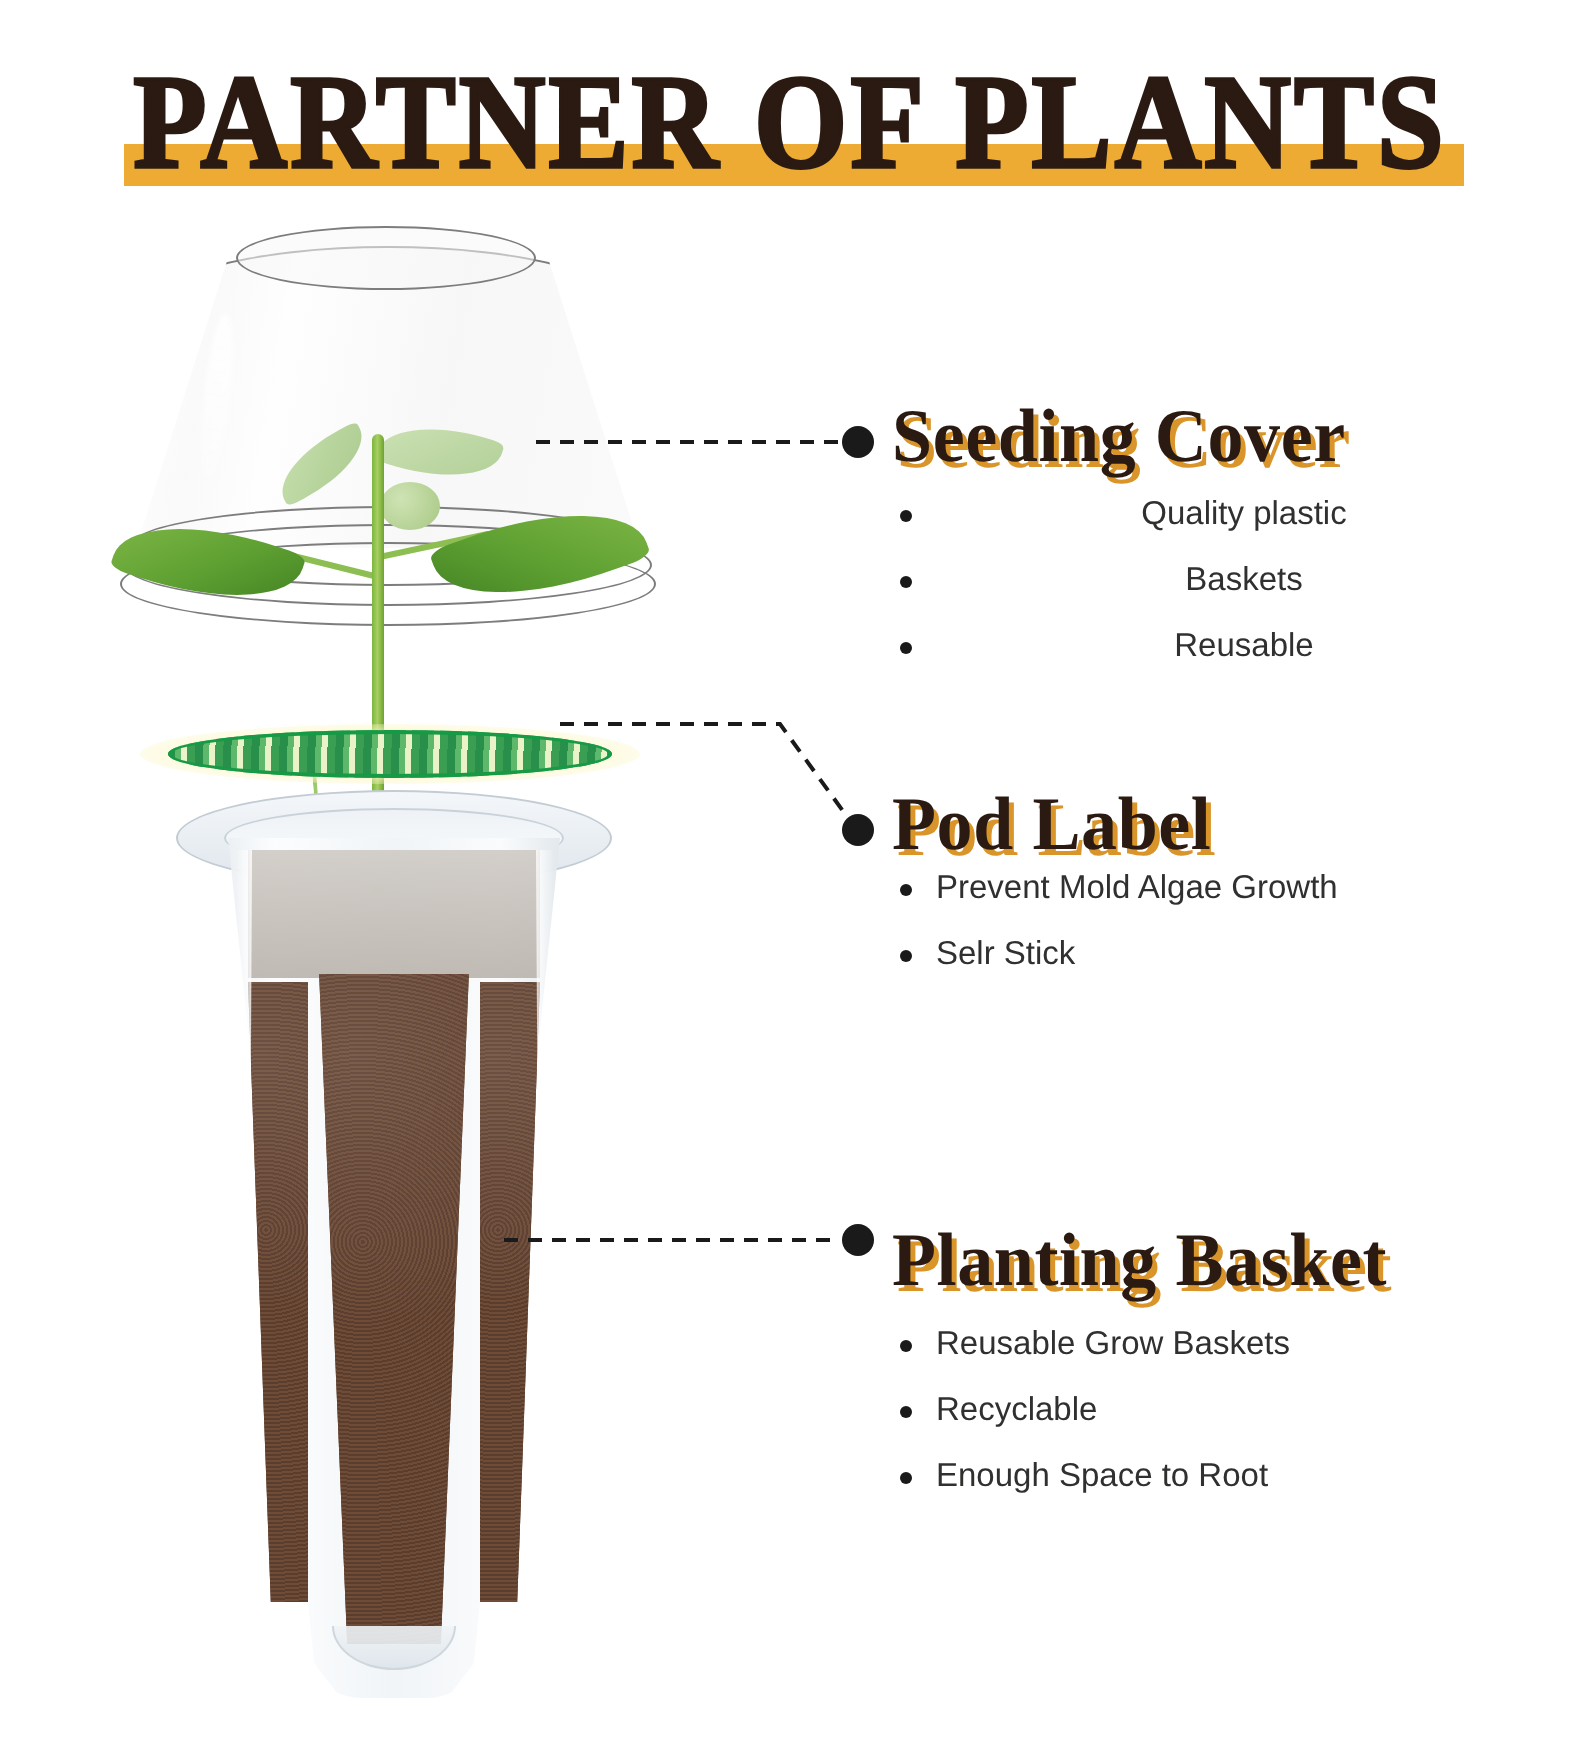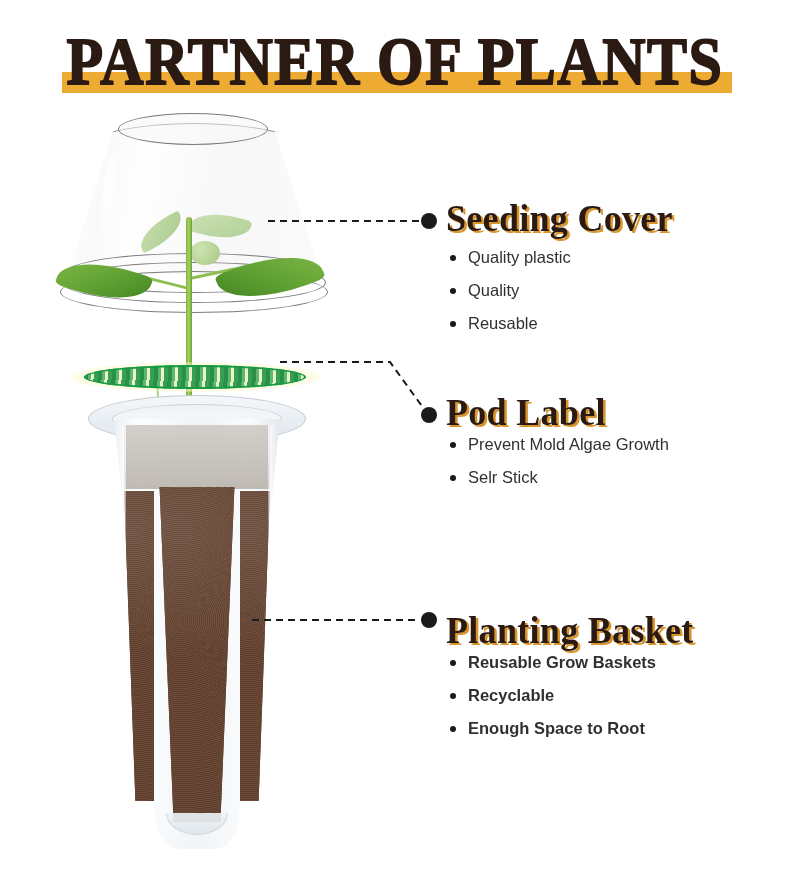--- a/index.html
+++ b/index.html
@@ -265,25 +265,25 @@
   .bullets li::before {
     content: "";
     position: absolute;
     left: 4px;
     top: 8px;
     width: 6px;
     height: 6px;
     background: #1a1a1a;
     border-radius: 50%;
   }
-  .sec1 .bullets { margin-top: 9px; }
+  .sec1 .bullets { margin-top: 9px; text-align: center; }
   .sec1 .bullets li { margin-bottom: 12px; }
   .sec2 .bullets { margin-top: 2px; }
   .sec2 .bullets li { margin-bottom: 12px; }
-  .sec3 .bullets { margin-top: 2px; font-weight: bold; }
+  .sec3 .bullets { margin-top: 12px; }
   .sec3 .bullets li { margin-bottom: 12px; }
 </style>
 </head>
 <body>
 
 <div class="title-block">
   <div class="title-bar"></div>
   <div class="title-text">PARTNER OF PLANTS</div>
 </div>
 
@@ -338,21 +338,21 @@
   </g>
   <circle cx="429" cy="221" r="8" fill="#1a1a1a"></circle>
   <circle cx="429" cy="415" r="8" fill="#1a1a1a"></circle>
   <circle cx="429" cy="620" r="8" fill="#1a1a1a"></circle>
 </svg>
 
 <div class="section section-1 sec1">
   <h2>Seeding Cover</h2>
   <ul class="bullets">
     <li>Quality plastic</li>
-    <li>Quality</li>
+    <li>Baskets</li>
     <li>Reusable</li>
   </ul>
 </div>
 
 <div class="section section-2 sec2">
   <h2>Pod Label</h2>
   <ul class="bullets">
     <li>Prevent Mold Algae Growth</li>
     <li>Selr Stick</li>
   </ul>

